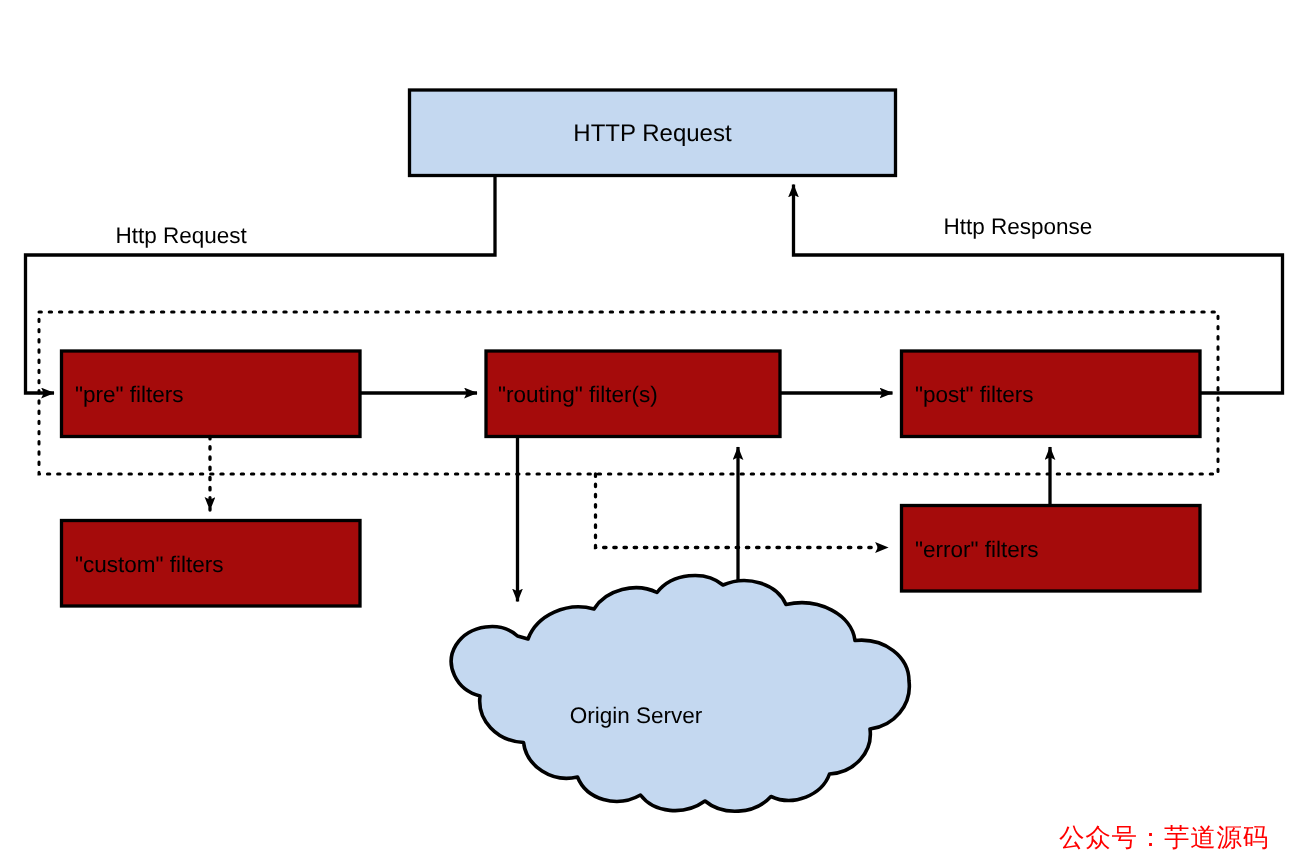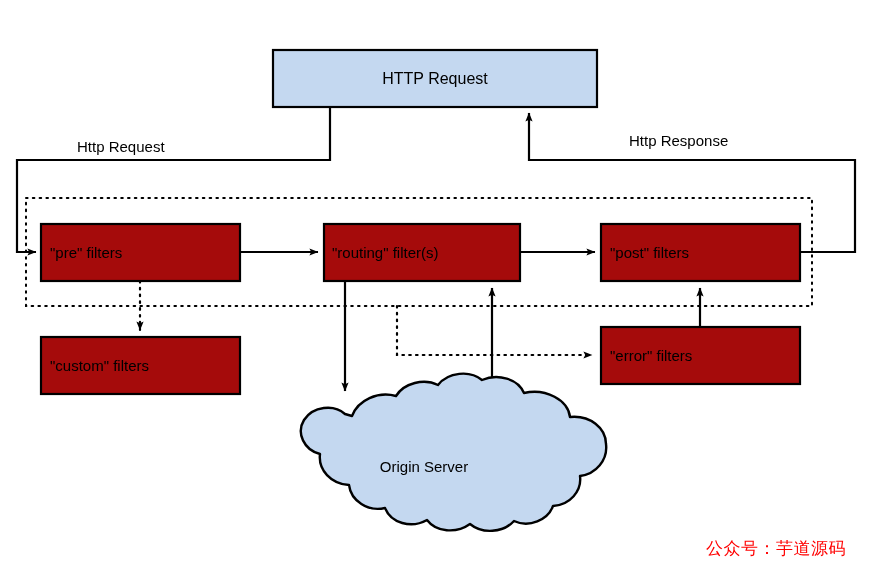--- a/index.html
+++ b/index.html
@@ -10,21 +10,21 @@
   body {
     width: 872px;
     height: 569px;
     position: relative;
     font-family: "Liberation Sans", sans-serif;
     overflow: hidden;
   }
   #diagram-root {
     position: absolute;
     left: 0;
-    top: 2px;
+    top: 12px;
     width: 872px;
     height: 476px;
   }
   svg {
     display: block;
   }
   .node-label {
     font-family: "Liberation Sans", sans-serif;
     font-size: 15px;
     fill: #000000;

